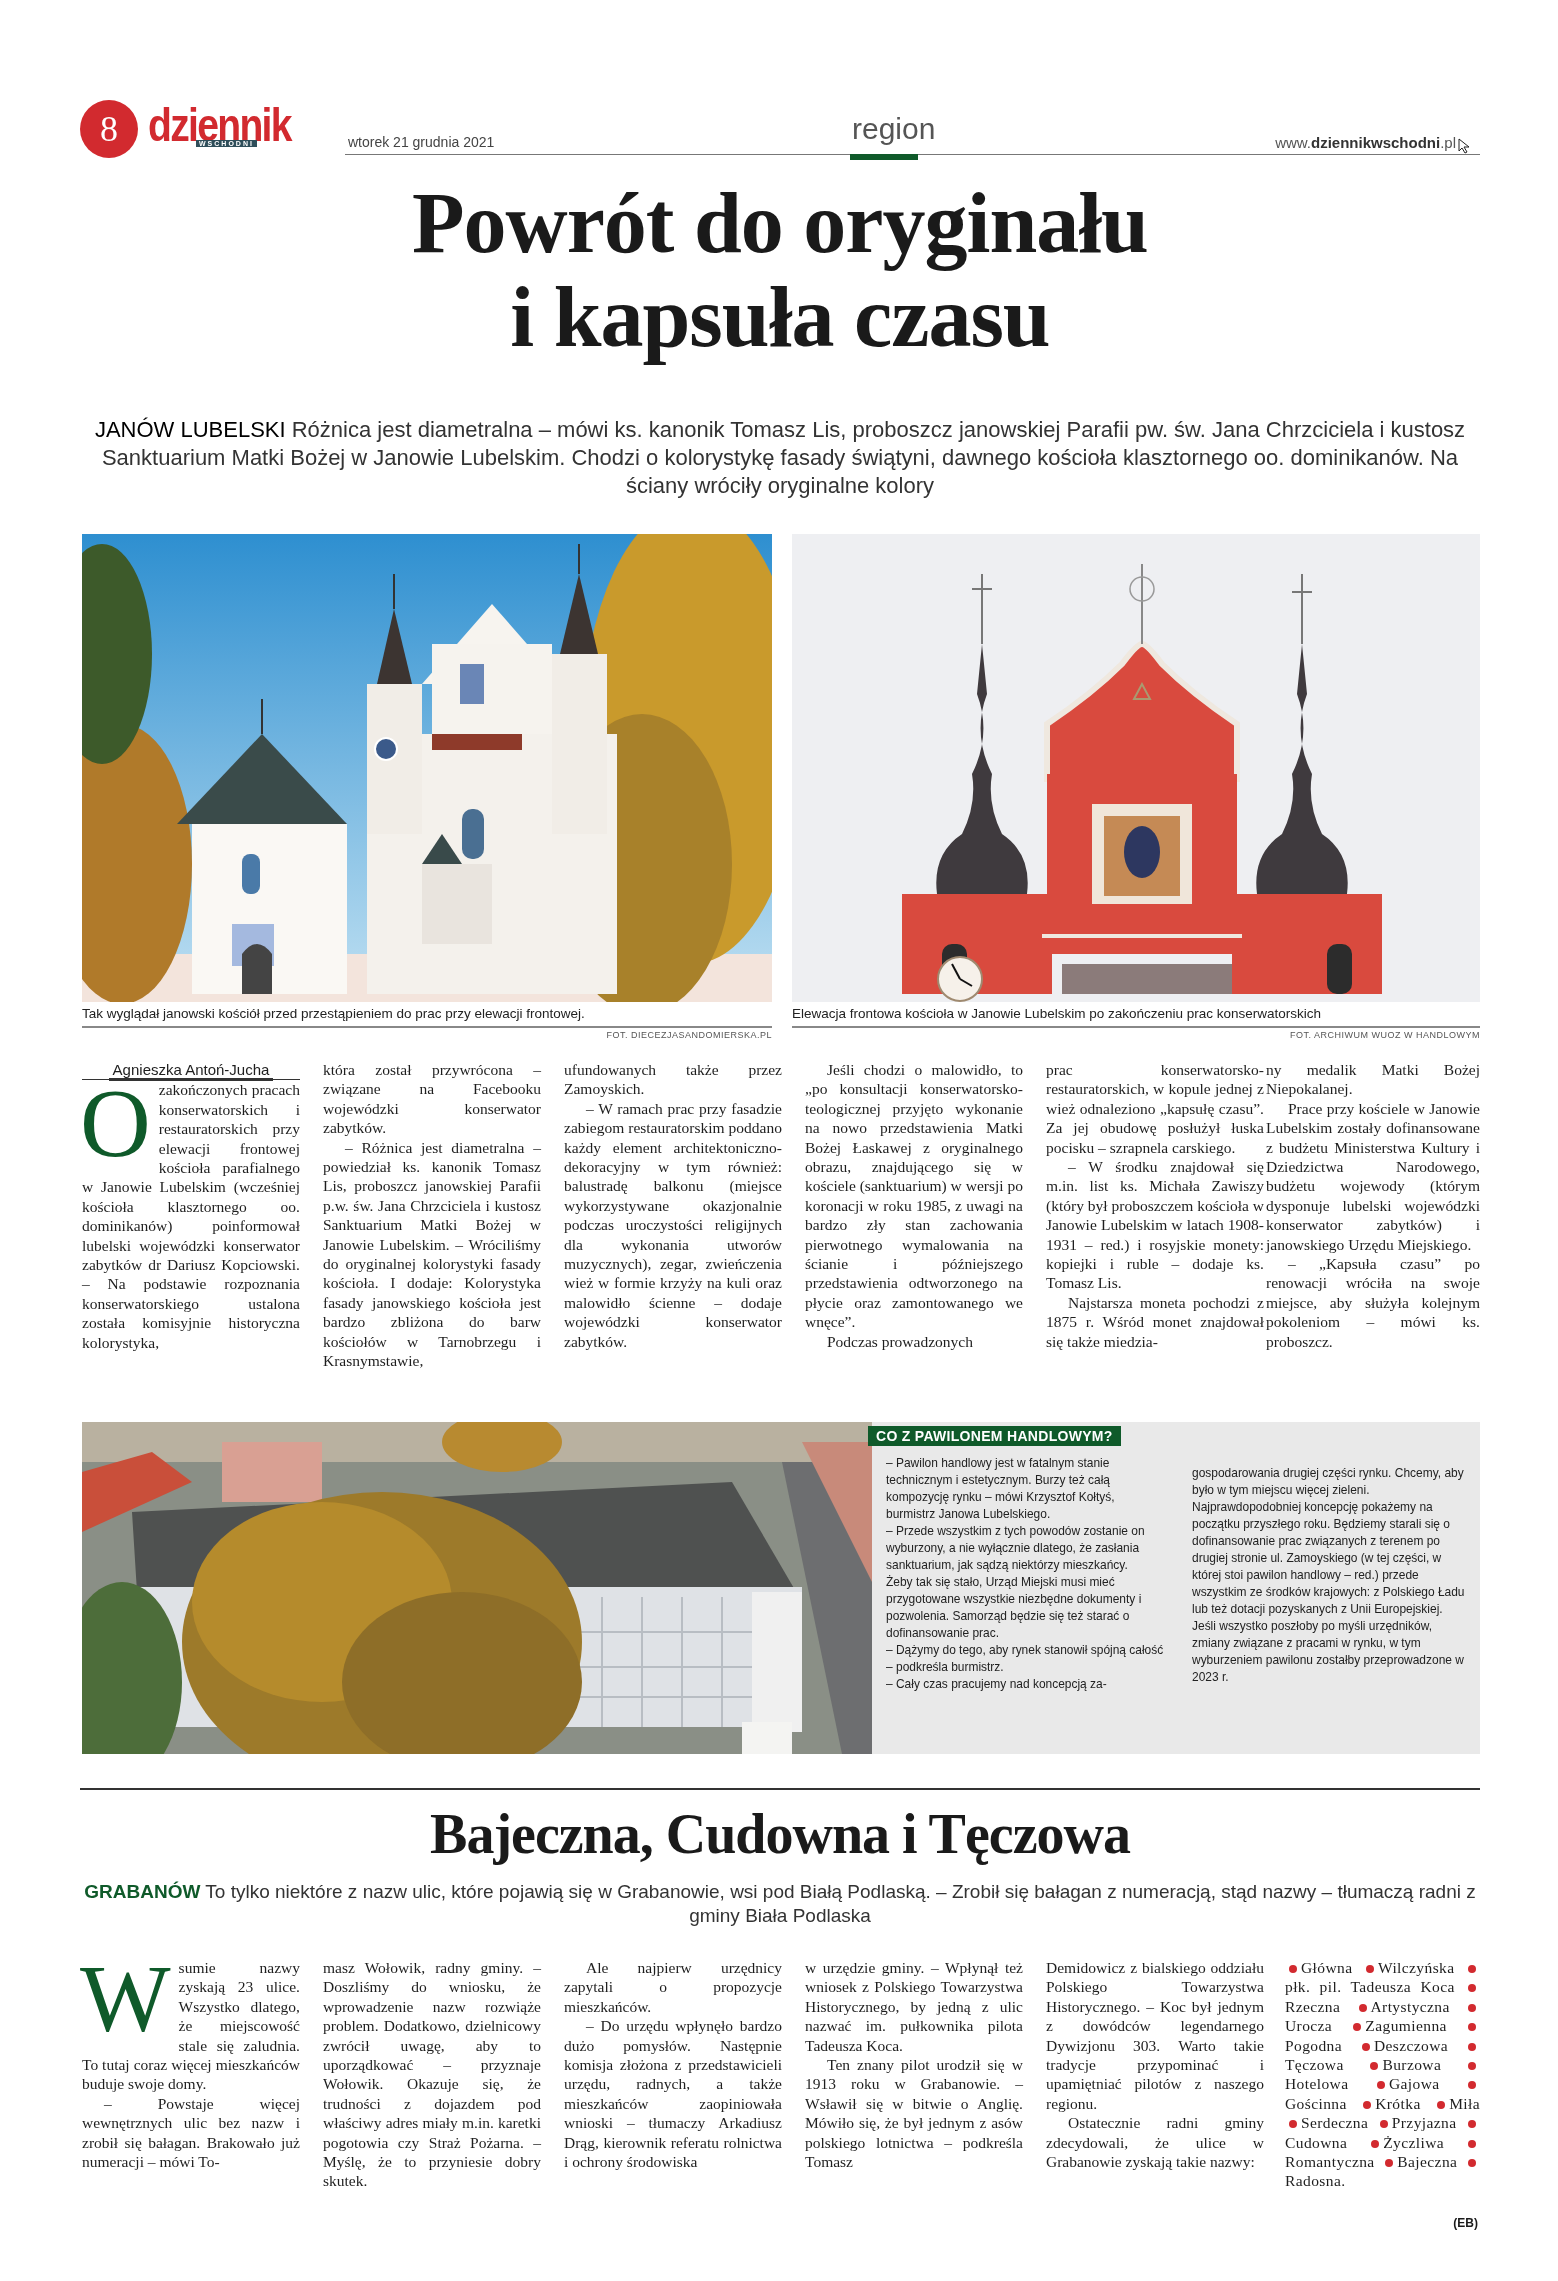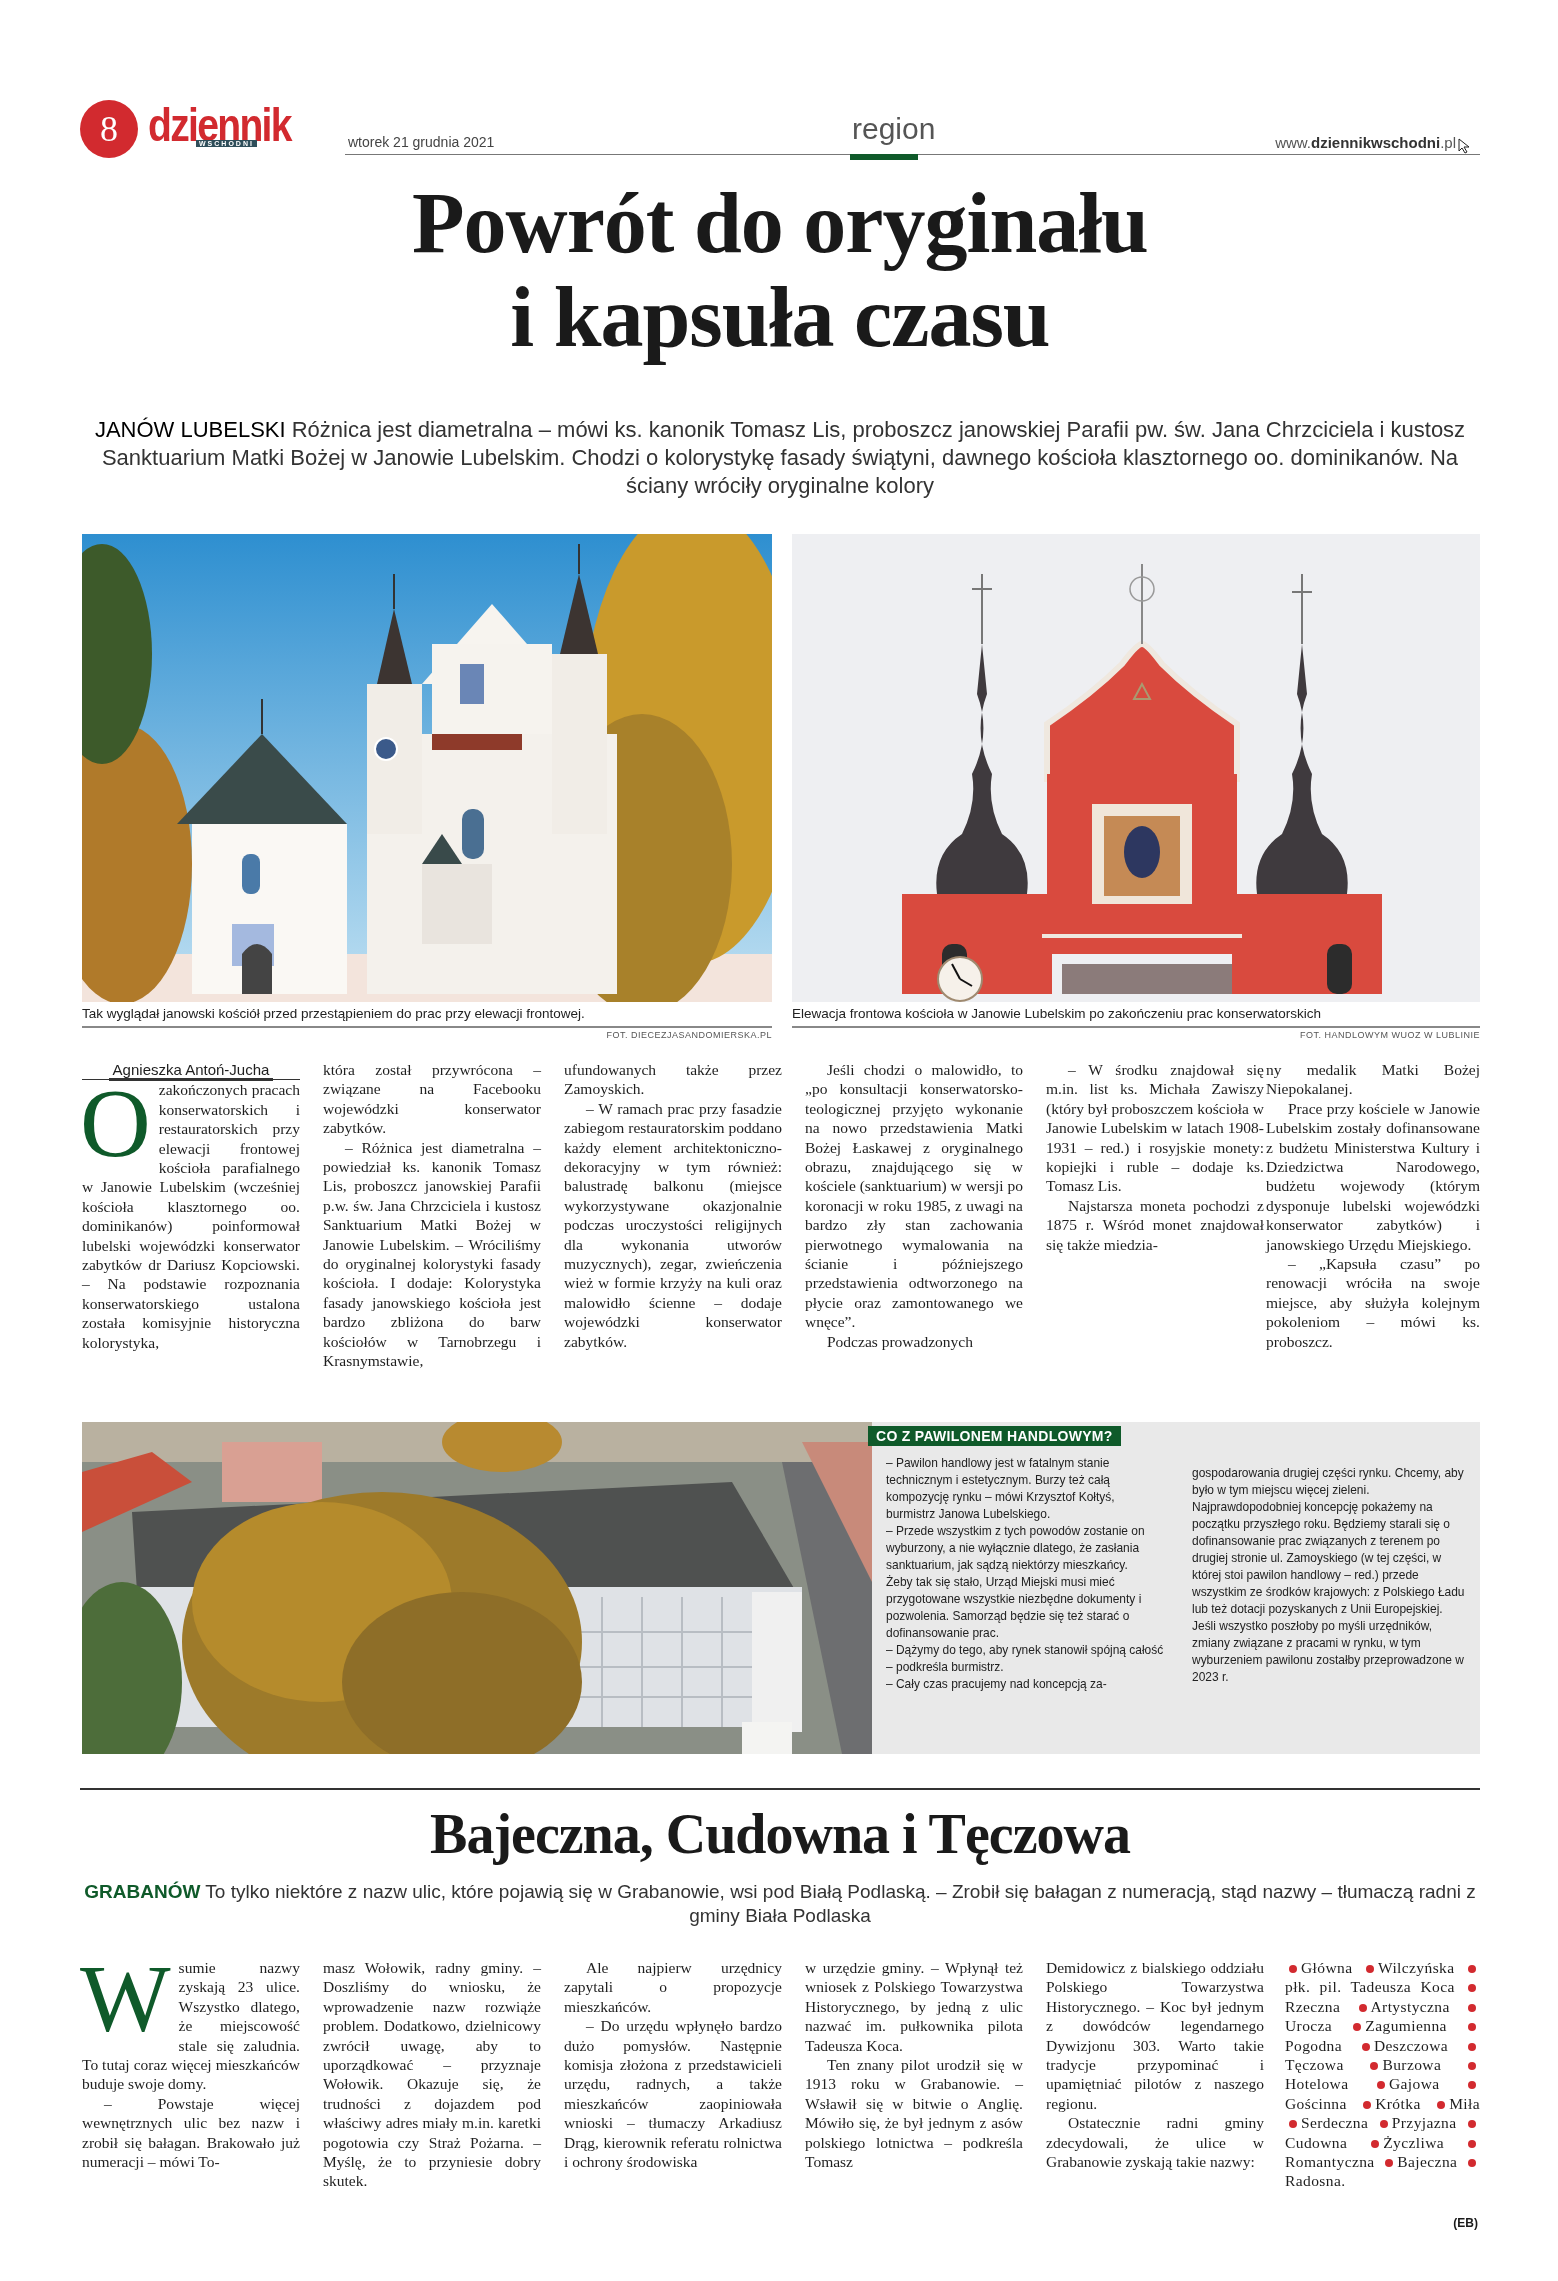--- a/index.html
+++ b/index.html
@@ -171,40 +171,41 @@
     <line x1="190" y1="110" x2="190" y2="40" stroke="#777" stroke-width="2"></line>
     <line x1="510" y1="110" x2="510" y2="40" stroke="#777" stroke-width="2"></line>
     <line x1="350" y1="110" x2="350" y2="30" stroke="#888" stroke-width="2"></line>
     <circle cx="350" cy="55" r="12" fill="none" stroke="#999" stroke-width="1.5"></circle>
     <line x1="180" y1="55" x2="200" y2="55" stroke="#777" stroke-width="2"></line>
     <line x1="500" y1="58" x2="520" y2="58" stroke="#777" stroke-width="2"></line>
   </svg>
 </div>
 <div class="caption" style="left:792px; top:1006px; white-space:nowrap;">Elewacja frontowa kościoła w Janowie Lubelskim po zakończeniu prac konserwatorskich</div>
 <div class="cap-rule" style="left:792px; top:1026px; width:688px;"></div>
-<div class="credit" style="left:1190px; top:1030px; width:290px;">FOT. HANDLOWYM WUOZ W LUBLINIE</div>
+<div class="credit" style="left:1190px; top:1030px; width:290px;">FOT. ARCHIWUM WUOZ W HANDLOWYM</div>
 
 <div class="col" style="left:82px; top:1060px; width:218px;">
   <div class="byline"><span>Agnieszka Antoń-Jucha</span></div>
   <span class="dropcap">O</span>
   <p>zakończonych pracach konserwatorskich i restauratorskich przy elewacji frontowej kościoła parafialnego w Janowie Lubelskim (wcześniej kościoła klasztornego oo. dominikanów) poinformował lubelski wojewódzki konserwator zabytków dr Dariusz Kopciowski. – Na podstawie rozpoznania konserwatorskiego ustalona została komisyjnie historyczna kolorystyka,</p>
 </div>
 <div class="col" style="left:323px; top:1060px; width:218px;">
   <p>która został przywrócona – związane na Facebooku wojewódzki konserwator zabytków.</p>
   <p class="ind">– Różnica jest diametralna – powiedział ks. kanonik Tomasz Lis, proboszcz janowskiej Parafii p.w. św. Jana Chrzciciela i kustosz Sanktuarium Matki Bożej w Janowie Lubelskim. – Wróciliśmy do oryginalnej kolorystyki fasady kościoła. I dodaje: Kolorystyka fasady janowskiego kościoła jest bardzo zbliżona do barw kościołów w Tarnobrzegu i Krasnymstawie,</p>
 </div>
 <div class="col" style="left:564px; top:1060px; width:218px;">
   <p>ufundowanych także przez Zamoyskich.</p>
   <p class="ind">– W ramach prac przy fasadzie zabiegom restauratorskim poddano każdy element architektoniczno-dekoracyjny w tym również: balustradę balkonu (miejsce wykorzystywane okazjonalnie podczas uroczystości religijnych dla wykonania utworów muzycznych), zegar, zwieńczenia wież w formie krzyży na kuli oraz malowidło ścienne – dodaje wojewódzki konserwator zabytków.</p>
 </div>
 <div class="col" style="left:805px; top:1060px; width:218px;">
   <p class="ind">Jeśli chodzi o malowidło, to „po konsultacji konserwatorsko-teologicznej przyjęto wykonanie na nowo przedstawienia Matki Bożej Łaskawej z oryginalnego obrazu, znajdującego się w kościele (sanktuarium) w wersji po koronacji w roku 1985, z uwagi na bardzo zły stan zachowania pierwotnego wymalowania na ścianie i późniejszego przedstawienia odtworzonego na płycie oraz zamontowanego we wnęce”.</p>
   <p class="ind">Podczas prowadzonych</p>
 </div>
 <div class="col" style="left:1046px; top:1060px; width:218px;">
+  <p>prac konserwatorsko-restauratorskich, w kopule jednej z wież odnaleziono „kapsułę czasu”. Za jej obudowę posłużył łuska pocisku – szrapnela carskiego.</p>
   <p class="ind">– W środku znajdował się m.in. list ks. Michała Zawiszy (który był proboszczem kościoła w Janowie Lubelskim w latach 1908-1931 – red.) i rosyjskie monety: kopiejki i ruble – dodaje ks. Tomasz Lis.</p>
   <p class="ind">Najstarsza moneta pochodzi z 1875 r. Wśród monet znajdował się także miedzia-</p>
 </div>
 <div class="col" style="left:1266px; top:1060px; width:214px;">
   <p>ny medalik Matki Bożej Niepokalanej.</p>
   <p class="ind">Prace przy kościele w Janowie Lubelskim zostały dofinansowane z budżetu Ministerstwa Kultury i Dziedzictwa Narodowego, budżetu wojewody (którym dysponuje lubelski wojewódzki konserwator zabytków) i janowskiego Urzędu Miejskiego.</p>
   <p class="ind">– „Kapsuła czasu” po renowacji wróciła na swoje miejsce, aby służyła kolejnym pokoleniom – mówi ks. proboszcz.</p>
 </div>
 
 <div class="photo" style="left:82px; top:1422px; width:790px; height:332px;">

